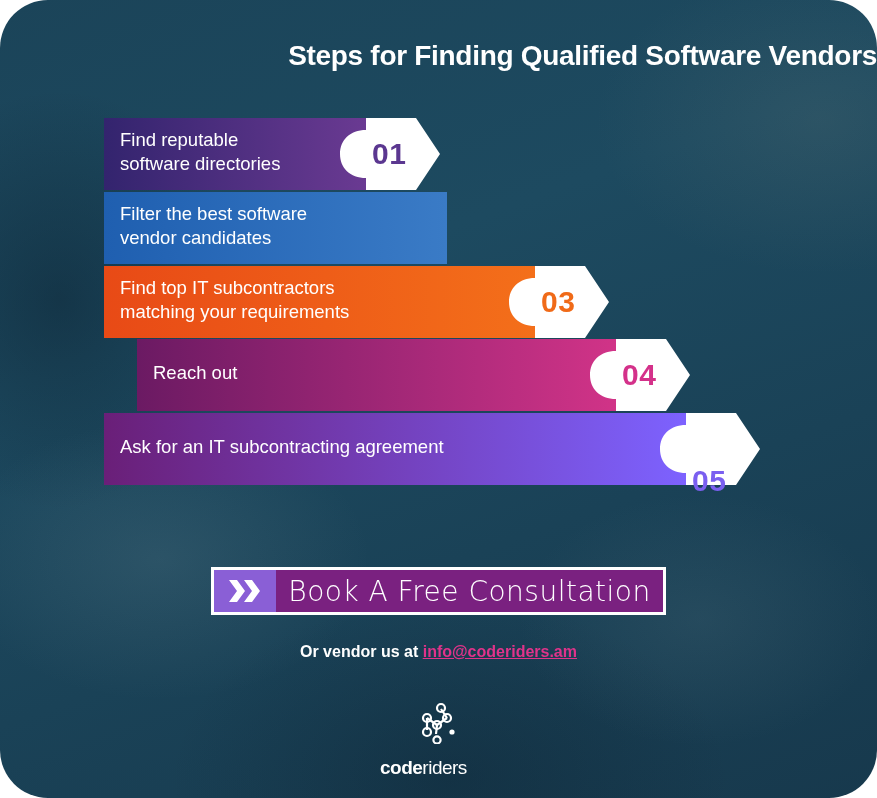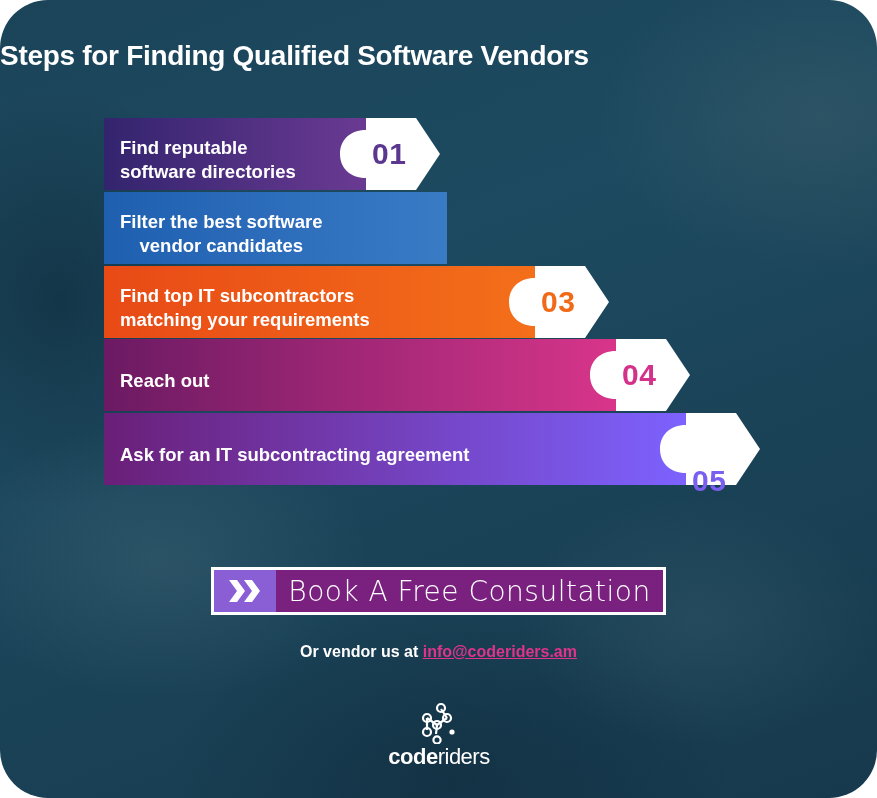--- a/index.html
+++ b/index.html
@@ -5,34 +5,34 @@
   html,body{margin:0;padding:0;background:#ffffff;}
   body{width:877px;height:798px;position:relative;overflow:hidden;font-family:"Liberation Sans","DejaVu Sans",sans-serif;}
   .card{position:absolute;left:0;top:0;width:877px;height:798px;border-radius:48px;overflow:hidden;
     background:
       radial-gradient(ellipse 300px 200px at 160px 560px, rgba(120,150,160,0.18), transparent 70%),
       radial-gradient(ellipse 260px 180px at 700px 620px, rgba(110,140,150,0.15), transparent 70%),
       radial-gradient(ellipse 320px 220px at 820px 120px, rgba(100,120,120,0.22), transparent 70%),
       radial-gradient(ellipse 260px 300px at 60px 300px, rgba(10,30,45,0.45), transparent 70%),
       radial-gradient(ellipse 400px 260px at 450px 780px, rgba(10,30,45,0.35), transparent 70%),
       linear-gradient(160deg,#1b4459 0%,#1d4a60 35%,#1a4257 65%,#17394d 100%);}
-  .title{position:absolute;left:0;top:40px;width:877px;text-align:left;color:#fff;font-weight:700;font-size:28px;letter-spacing:-0.3px;}
+  .title{position:absolute;left:0;top:40px;width:877px;text-align:right;color:#fff;font-weight:700;font-size:28px;letter-spacing:-0.3px;}
   .row{position:absolute;left:104px;height:72px;}
   .bar{position:absolute;left:0;top:0;height:72px;}
-  .bar-text{position:absolute;left:16px;top:8px;height:68px;display:flex;align-items:center;color:#fff;font-weight:700;font-size:18.5px;line-height:24px;white-space:pre-line;}
+  .bar-text{position:absolute;left:16px;top:0;height:68px;display:flex;align-items:center;color:#fff;font-weight:400;font-size:18.5px;line-height:24px;white-space:pre-line;}
   .tag{position:absolute;top:0;height:72px;}
   .tag svg{position:absolute;left:0;top:0;}
   .tag-num{position:absolute;top:0;height:72px;display:flex;align-items:center;font-weight:700;font-size:30px;letter-spacing:0.5px;}
   .cta{position:absolute;left:211px;top:567px;width:455px;height:48px;border:3px solid #ffffff;box-sizing:border-box;background:#7a2180;display:flex;cursor:pointer;}
   .cta-icon-box{width:62px;height:100%;background:#8a5fd6;display:flex;align-items:center;justify-content:center;}
   .cta-label{flex:1;display:flex;align-items:center;justify-content:center;color:#fff;font-size:28px;font-family:"DejaVu Sans",sans-serif;font-weight:300;letter-spacing:0.5px;}
   .email-line{position:absolute;left:0;top:643px;width:877px;text-align:center;color:#fff;font-weight:700;font-size:16px;}
   .email-link{color:#e0338a;text-decoration:underline;text-decoration-color:#e0338a;cursor:pointer;}
   .logo{position:absolute;left:380px;top:700px;width:118px;height:80px;}
-  .logo-text{position:absolute;left:0;top:44px;width:118px;text-align:center;color:#fff;font-size:22px;letter-spacing:-0.5px;}
+  .logo-text{position:absolute;left:0;top:57px;width:118px;text-align:left;color:#fff;font-size:19px;letter-spacing:-0.5px;}
   .logo-text b{font-weight:700;}
   .logo-text span.light{font-weight:400;}
 </style>
 </head>
 <body>
 
 <div class="card">
 
   <div class="title">Steps for Finding Qualified Software Vendors</div>
 
@@ -42,40 +42,40 @@
           <div class="bar-text">Find reputable
 software directories</div>
         </div>
         <div class="tag" style="left: 236px; width: 106px;">
           <svg width="106" height="72" viewBox="0 0 106 72">
       <path d="M26,0 L76,0 L100,36 L76,72 L26,72 L26,60 C10,60 0,50 0,36 C0,22 10,12 26,12 Z" fill="#ffffff"></path>
     </svg>
           <div class="tag-num" style="left: 32px; color: rgb(91, 55, 144);">01</div>
         </div>
       </div>
-      <div class="row" style="top: 192px; width: 423px; text-align: center;">
+      <div class="row" style="top: 192px; width: 423px;">
         <div class="bar" style="width: 343px; background: linear-gradient(90deg, rgb(31, 95, 176), rgb(58, 123, 198));">
           <div class="bar-text">Filter the best software
 vendor candidates</div>
         </div>
       </div>
       <div class="row" style="top: 266px; width: 511px;">
         <div class="bar" style="width: 431px; background: linear-gradient(90deg, rgb(232, 74, 22), rgb(244, 112, 26)); padding-left: 11px;">
           <div class="bar-text">Find top IT subcontractors
 matching your requirements</div>
         </div>
         <div class="tag" style="left: 405px; width: 106px;">
           <svg width="106" height="72" viewBox="0 0 106 72">
       <path d="M26,0 L76,0 L100,36 L76,72 L26,72 L26,60 C10,60 0,50 0,36 C0,22 10,12 26,12 Z" fill="#ffffff"></path>
     </svg>
           <div class="tag-num" style="left: 32px; color: rgb(240, 106, 24);">03</div>
         </div>
       </div>
       <div class="row" style="top: 339px; width: 592px;">
-        <div class="bar" style="width: 512px; background: linear-gradient(90deg, rgb(107, 26, 99), rgb(216, 53, 138));">
+        <div class="bar" style="width: 512px; background: linear-gradient(90deg, rgb(107, 26, 99), rgb(216, 53, 138)); margin-left: 33px;">
           <div class="bar-text">Reach out</div>
         </div>
         <div class="tag" style="left: 486px; width: 106px;">
           <svg width="106" height="72" viewBox="0 0 106 72">
       <path d="M26,0 L76,0 L100,36 L76,72 L26,72 L26,60 C10,60 0,50 0,36 C0,22 10,12 26,12 Z" fill="#ffffff"></path>
     </svg>
           <div class="tag-num" style="left: 32px; color: rgb(212, 49, 138);">04</div>
         </div>
       </div>
       <div class="row" style="top: 413px; width: 662px;">

